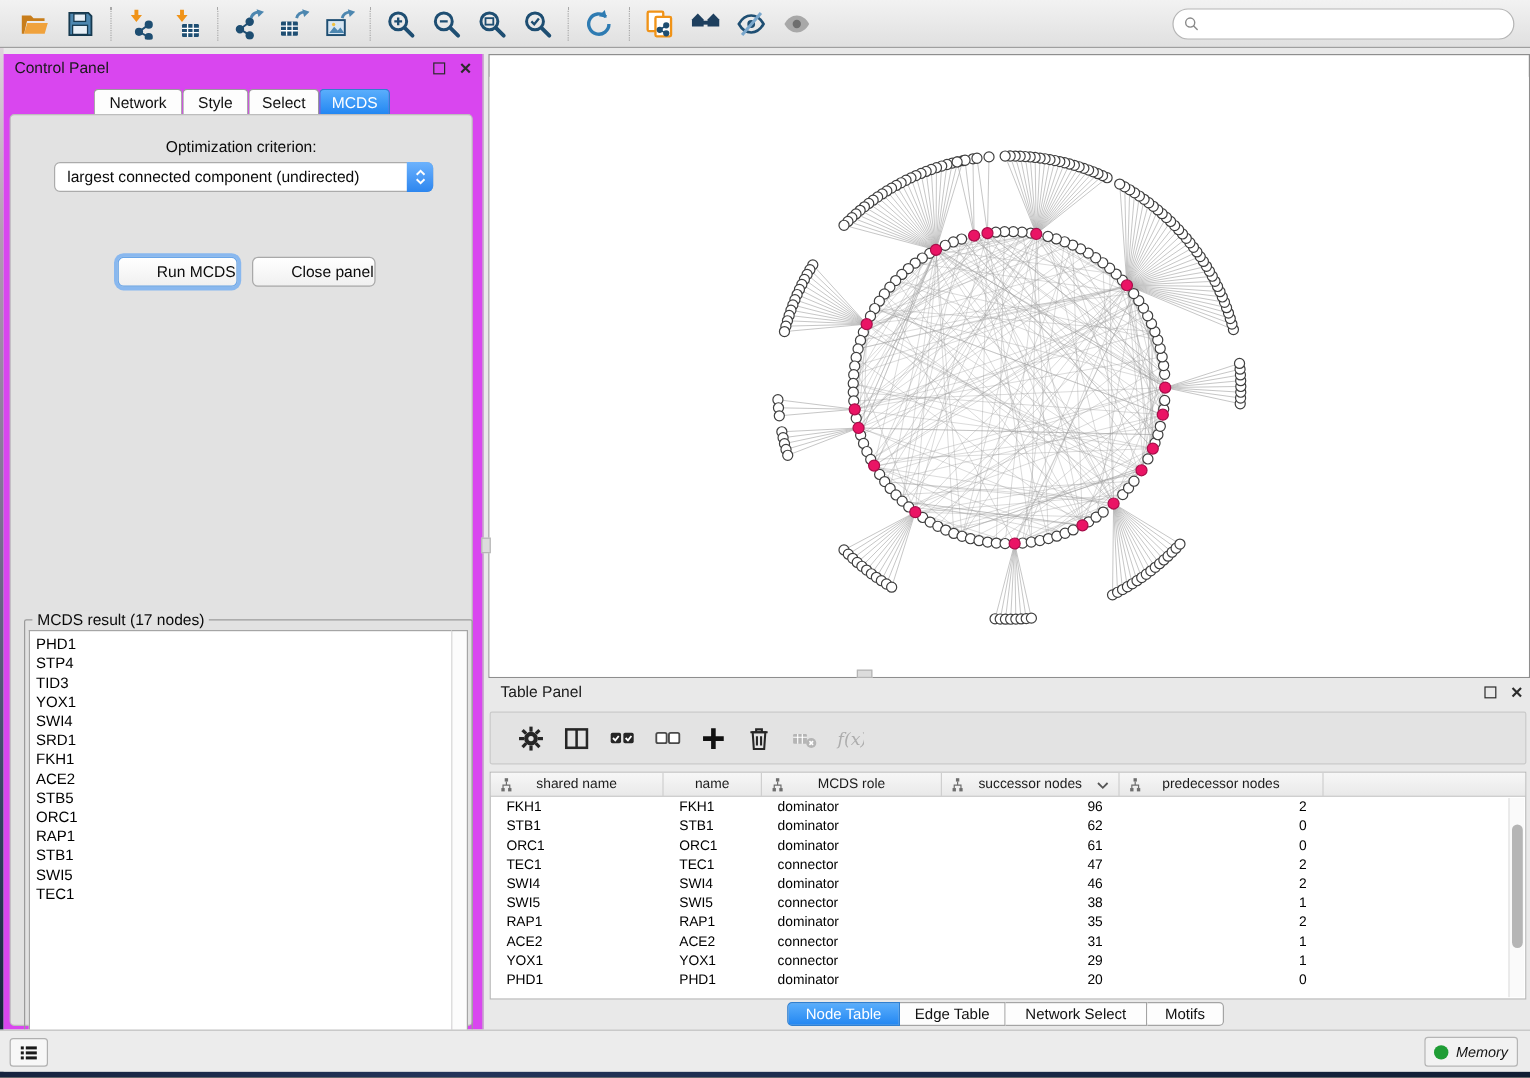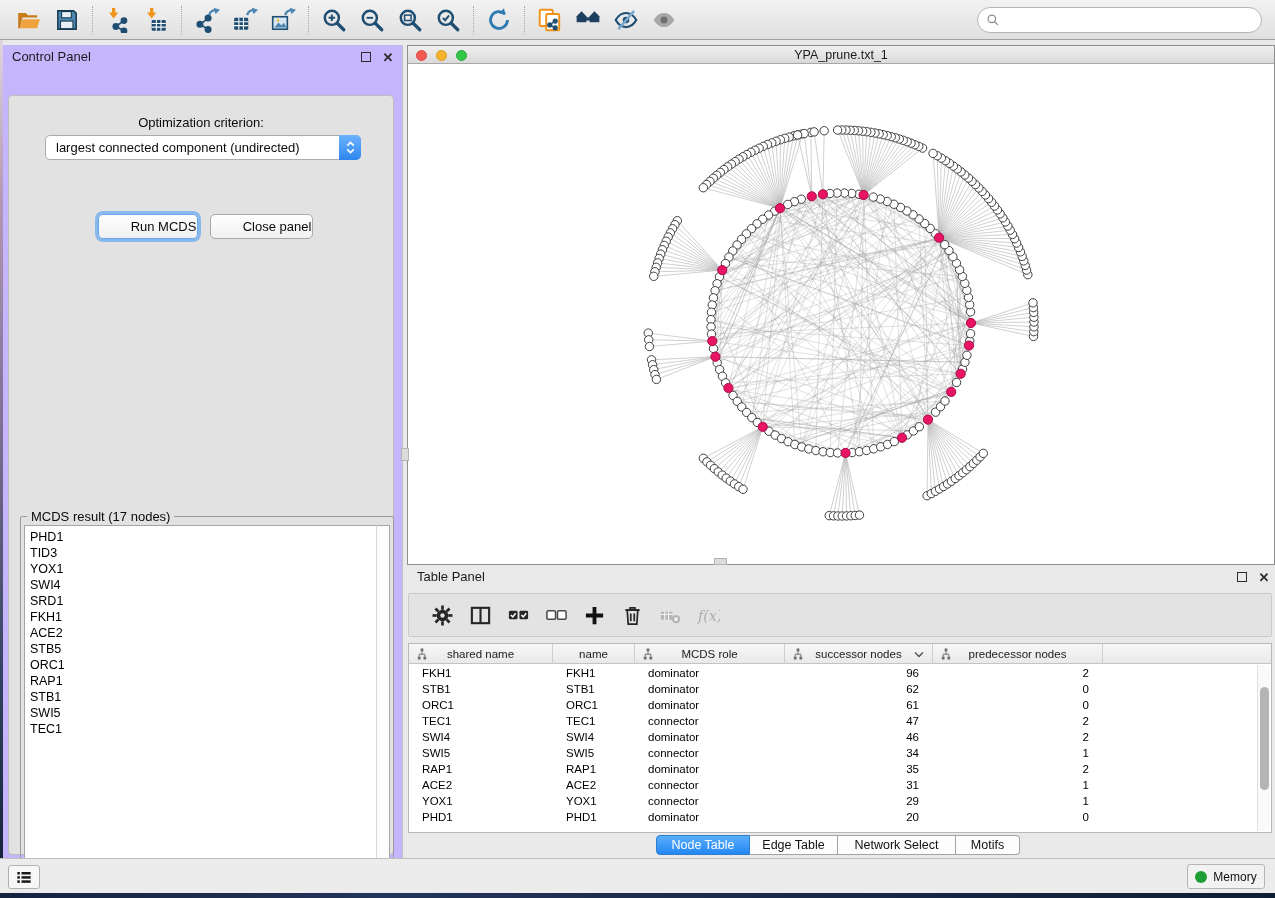--- a/index.html
+++ b/index.html
@@ -20,21 +20,21 @@
   .tbtn{width:38px;height:34px;display:flex;align-items:center;justify-content:center;border-radius:4px;}
   .ticon{width:26px;height:26px;}
   .tsep{width:1px;height:28px;margin:0 6px;border-left:1px dotted #a8a8a8;}
   .search-box{position:absolute;right:13px;top:7px;width:285px;height:26px;background:#fff;
     border:1px solid #b5b5b5;border-radius:13px;display:flex;align-items:center;padding:0 8px;}
   .search-box svg{width:14px;height:14px;flex:0 0 auto;}
   .search-box input{border:0;outline:none;flex:1;font:12px "Liberation Sans",sans-serif;background:transparent;margin-left:5px;}
 
   
   .control-panel{position:absolute;left:3px;top:45px;width:400px;height:813px;
-    background:#c4b5fd;border-right:1px solid #c2c2c2;}
+    background:#d946ef;border-right:1px solid #c2c2c2;}
   .panel-title{position:absolute;left:9px;top:4px;font-size:13px;color:#1a1a1a;}
   .mini-btn{position:absolute;top:7px;width:14px;height:14px;display:flex;align-items:center;justify-content:center;
     font-size:13px;font-weight:bold;color:#2b2b2b;line-height:1;}
   .mini-float{border:1.5px solid #2b2b2b;width:10px;height:10px;}
   .cp-tabs{position:absolute;top:29px;left:0;width:100%;height:22px;}
   .cp-tab{position:absolute;height:21px;border:1px solid #9a9a9a;border-bottom:none;
     border-radius:4px 4px 0 0;background:#fdfdfd;font-size:13px;display:flex;
     align-items:center;justify-content:center;color:#111;}
   .cp-tab.active{background:linear-gradient(var(--tab-blue-top,#5aaefc),var(--tab-blue-bottom,#2387f2));
     color:#fff;border-color:#2f7fd0;}
@@ -90,21 +90,21 @@
   .tp-tabs{position:absolute;top:270px;height:20px;display:flex;}
   .tp-tab{height:20px;border:1px solid #a4a4a4;border-left:none;background:#fdfdfd;font-size:12.5px;
     display:flex;align-items:center;justify-content:center;color:#111;}
   .tp-tab:first-child{border-left:1px solid #a4a4a4;border-radius:4px 0 0 4px;}
   .tp-tab:last-child{border-radius:0 4px 4px 0;}
   .tp-tab.active{background:linear-gradient(var(--tab-blue-top,#5aaefc),var(--tab-blue-bottom,#2387f2));
     color:#fff;border-color:#2f7fd0;}
 
   
   .status-bar{position:absolute;left:0;top:858px;width:1275px;height:35px;background:#ececec;
-    border-top:1px solid #c0c0c0;}
+    border-top:1px solid #c0c0c0;font-style:italic;}
   .sb-left-btn{position:absolute;left:8px;top:6px;width:32px;height:24px;background:#f7f7f7;
     border:1px solid #b0b0b0;border-radius:3px;display:flex;align-items:center;justify-content:center;}
   .memory-btn{position:absolute;right:10px;top:5px;width:78px;height:25px;background:#f2f2f2;
     border:1px solid #b5b5b5;border-radius:3px;display:flex;align-items:center;justify-content:center;gap:6px;
     font-size:12px;color:#111;}
   .memory-dot{width:12px;height:12px;border-radius:50%;background:var(--memory-green,#1f9d35);}
 </style>
 </head>
 <body>
 
@@ -259,62 +259,63 @@
         <path d="M15 15l5 5" stroke="#8a8a8a" stroke-width="2" stroke-linecap="round"></path>
       </svg>
       <input placeholder="" style="">
     </div>
   </div>
 
   <section class="control-panel">
     <span class="panel-title">Control Panel</span>
     <span class="mini-btn mini-float" style="left:358px;"></span>
     <span class="mini-btn" style="left:378px;top:5px;">✕</span>
+    <div class="cp-tabs" id="cpTabs">
+        <div class="cp-tab" style="left: 75px; width: 74px;">Network</div>
+        <div class="cp-tab" style="left: 149px; width: 55px;">Style</div>
+        <div class="cp-tab" style="left: 204px; width: 59px;">Select</div>
+        <div class="cp-tab active" style="left: 263px; width: 59px;">MCDS</div>
+      </div>
     <div class="cp-content">
       <div class="opt-label">Optimization criterion:</div>
       <div class="dropdown">
         <span class="val">largest connected component (undirected)</span>
         <span class="step">
           <svg viewBox="0 0 14 18" width="13" height="17">
             <path d="M3.5 7L7 3.5 10.5 7" fill="none" stroke="#fff" stroke-width="1.8"></path>
             <path d="M3.5 11L7 14.5 10.5 11" fill="none" stroke="#fff" stroke-width="1.8"></path>
           </svg>
         </span>
       </div>
       <div class="btn focus" style="left:89px;top:118px;width:100px;">Run MCDS</div>
       <div class="btn" style="left:201px;top:118px;width:103px;">Close panel</div>
       <div class="mcds-box">
         <span class="legend">MCDS result (17 nodes)</span>
         <div class="mcds-list" id="mcdsList">
             <div class="mcds-item">PHD1</div>
+            <div class="mcds-item">STP4</div>
             <div class="mcds-item">TID3</div>
             <div class="mcds-item">YOX1</div>
             <div class="mcds-item">SWI4</div>
             <div class="mcds-item">SRD1</div>
             <div class="mcds-item">FKH1</div>
             <div class="mcds-item">ACE2</div>
             <div class="mcds-item">STB5</div>
             <div class="mcds-item">ORC1</div>
             <div class="mcds-item">RAP1</div>
             <div class="mcds-item">STB1</div>
             <div class="mcds-item">SWI5</div>
             <div class="mcds-item">TEC1</div>
           </div>
         <div class="mcds-scroll"></div>
       </div>
     </div>
   </section>
 
   <section class="net-window">
-    <div class="net-titlebar">
-      <span class="light" style="left:8px;background:var(--traffic-red,#f45a52);border:1px solid #d84a42;"></span>
-      <span class="light" style="left:28px;background:var(--traffic-yellow,#f7b32b);border:1px solid #d89c1e;"></span>
-      <span class="light" style="left:48px;background:var(--traffic-green,#33c748);border:1px solid #27a83a;"></span>
-      <div class="net-title">YPA_prune.txt_1</div>
-    </div>
     <div class="net-canvas">
       <svg id="graphSvg" width="866" height="500" viewBox="0 0 866 500">
           <line x1="371.9686968378342" y1="144.2168129283395" x2="458.15507074740856" y2="131.4569781771936" stroke="var(--edge-gray)" stroke-width="0.6" opacity="0.5"></line>
           <line x1="371.9686968378342" y1="144.2168129283395" x2="527.6104584954373" y2="348.15638588055896" stroke="var(--edge-gray)" stroke-width="0.6" opacity="0.5"></line>
           <line x1="371.9686968378342" y1="144.2168129283395" x2="304.30607463442675" y2="277.38133765535724" stroke="var(--edge-gray)" stroke-width="0.6" opacity="0.5"></line>
           <line x1="371.9686968378342" y1="144.2168129283395" x2="309.20337717267046" y2="298.6786614762635" stroke="var(--edge-gray)" stroke-width="0.6" opacity="0.5"></line>
           <line x1="371.9686968378342" y1="144.2168129283395" x2="343.5374196873998" y2="164.67902288561913" stroke="var(--edge-gray)" stroke-width="0.6" opacity="0.5"></line>
           <line x1="371.9686968378342" y1="144.2168129283395" x2="305.53918380826383" y2="284.5683463629629" stroke="var(--edge-gray)" stroke-width="0.6" opacity="0.5"></line>
           <line x1="371.9686968378342" y1="144.2168129283395" x2="329.00208417310495" y2="180.99722117987045" stroke="var(--edge-gray)" stroke-width="0.6" opacity="0.5"></line>
           <line x1="371.9686968378342" y1="144.2168129283395" x2="522.1563858805589" y2="164.3895415045626" stroke="var(--edge-gray)" stroke-width="0.6" opacity="0.5"></line>
@@ -1133,21 +1134,21 @@
             <div class="tc l" style="width: 144px;">SWI4</div>
             <div class="tc l" style="width: 82px;">SWI4</div>
             <div class="tc l" style="width: 150px;">dominator</div>
             <div class="tc r" style="width: 148px;">46</div>
             <div class="tc r" style="width: 170px;">2</div>
           </div>
           <div class="trow">
             <div class="tc l" style="width: 144px;">SWI5</div>
             <div class="tc l" style="width: 82px;">SWI5</div>
             <div class="tc l" style="width: 150px;">connector</div>
-            <div class="tc r" style="width: 148px;">34</div>
+            <div class="tc r" style="width: 148px;">38</div>
             <div class="tc r" style="width: 170px;">1</div>
           </div>
           <div class="trow">
             <div class="tc l" style="width: 144px;">RAP1</div>
             <div class="tc l" style="width: 82px;">RAP1</div>
             <div class="tc l" style="width: 150px;">dominator</div>
             <div class="tc r" style="width: 148px;">35</div>
             <div class="tc r" style="width: 170px;">2</div>
           </div>
           <div class="trow">

